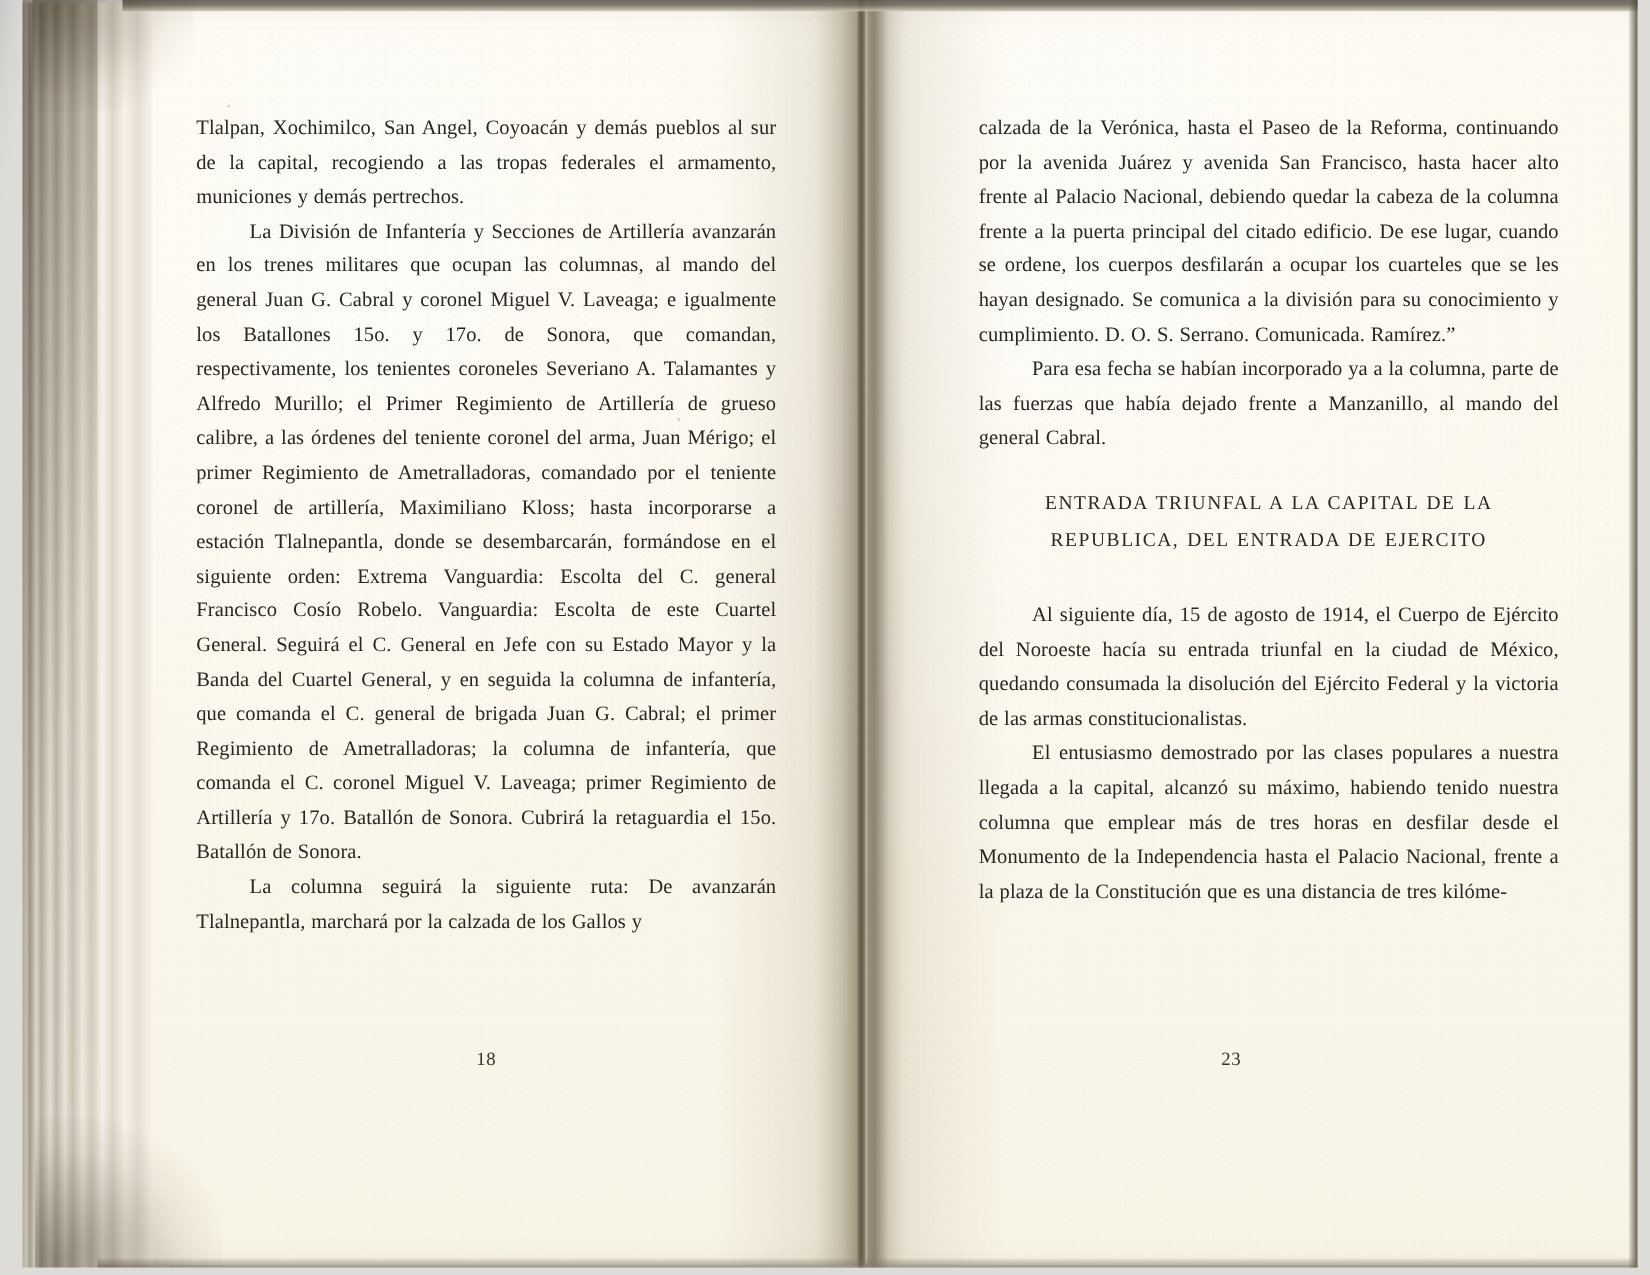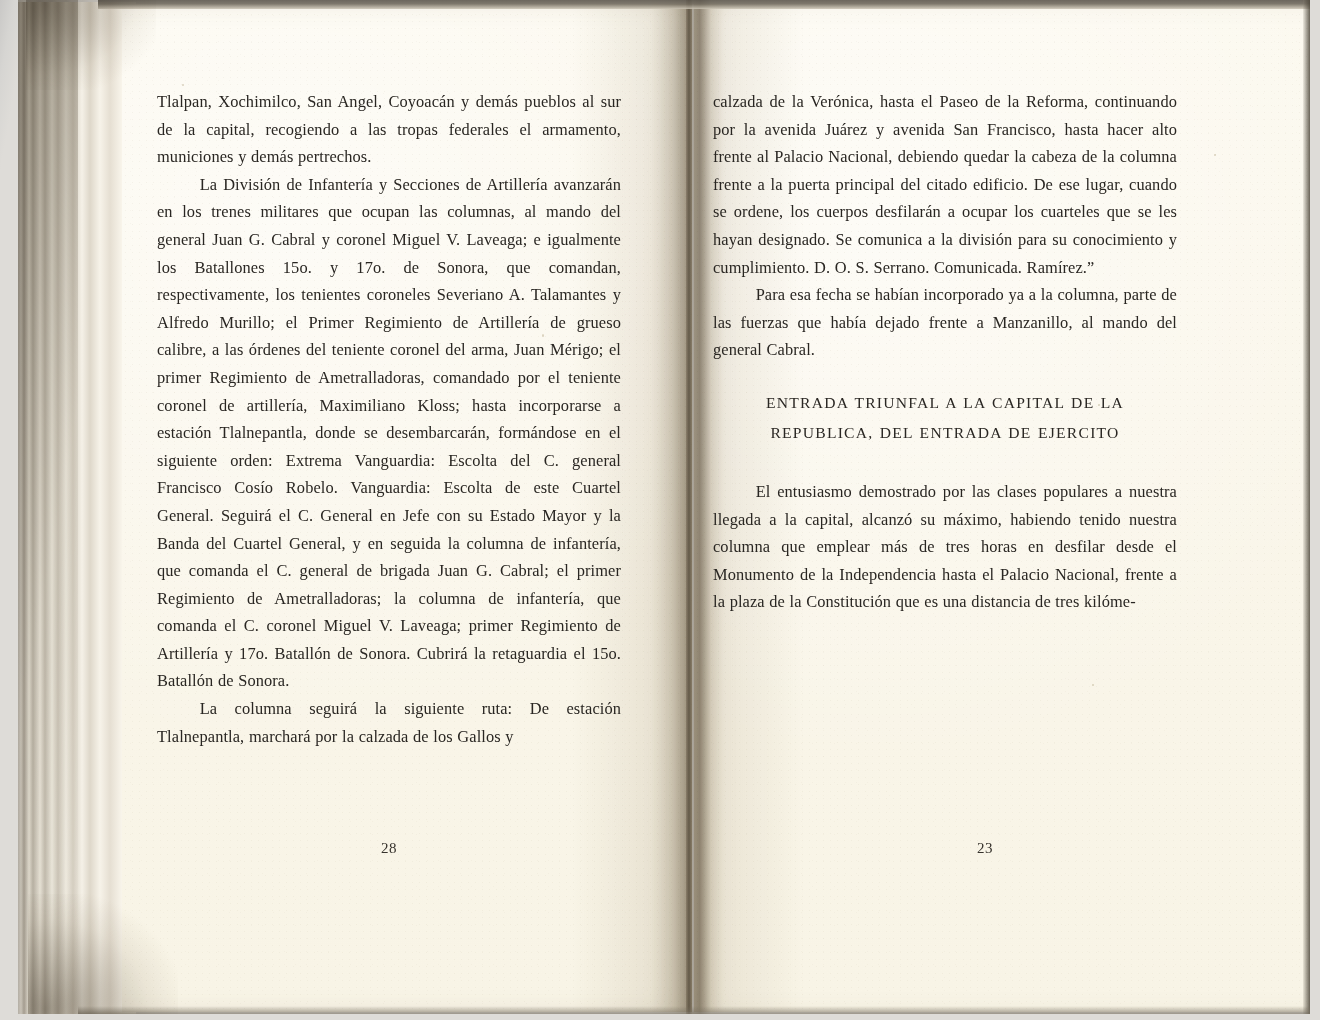--- a/index.html
+++ b/index.html
@@ -169,21 +169,21 @@
     background: linear-gradient(90deg, rgba(120,106,84,.30), rgba(70,58,40,.50), rgba(150,138,116,.20));
     mix-blend-mode: multiply;
   }
 
   
   .page {
     position: absolute;
     color: #2a2723;
   }
   .page.left  { left: 157px; top: 88px;  width: 464px; }
-  .page.right { left: 713px; top: 88px;  width: 464px; }
+  .page.right { left: 783px; top: 88px;  width: 464px; }
 
   .para {
     margin: 0 0 0.0em 0;
     font-size: 16.4px;
     line-height: 27.6px;
     text-align: justify;
     text-align-last: left;
     letter-spacing: .1px;
     word-spacing: .4px;
     color: #292622;
@@ -263,30 +263,31 @@
     <div class="top-edge"></div>
     <div class="right-edge"></div>
     <div class="bottom-edge"></div>
     <div class="edge-corner-tl"></div>
     <div class="edge-corner-bl"></div>
   </div>
 
   <div class="page left">
     <p class="para">Tlalpan, Xochimilco, San Angel, Coyoacán y demás pueblos al sur de la capital, recogiendo a las tropas federales el armamento, municiones y demás pertrechos.</p>
     <p class="para indent">La División de Infantería y Secciones de Artillería avanzarán en los trenes militares que ocupan las columnas, al mando del general Juan G. Cabral y coronel Miguel V. Laveaga; e igualmente los Batallones 15o. y 17o. de Sonora, que comandan, respectivamente, los tenientes coroneles Severiano A. Talamantes y Alfredo Murillo; el Primer Regimiento de Artillería de grueso calibre, a las órdenes del teniente coronel del arma, Juan Mérigo; el primer Regimiento de Ametralladoras, comandado por el teniente coronel de artillería, Maximiliano Kloss; hasta incorporarse a estación Tlalnepantla, donde se desembarcarán, formándose en el siguiente orden: Extrema Vanguardia: Escolta del C. general Francisco Cosío Robelo. Vanguardia: Escolta de este Cuartel General. Seguirá el C. General en Jefe con su Estado Mayor y la Banda del Cuartel General, y en seguida la columna de infantería, que comanda el C. general de brigada Juan G. Cabral; el primer Regimiento de Ametralladoras; la columna de infantería, que comanda el C. coronel Miguel V. Laveaga; primer Regimiento de Artillería y 17o. Batallón de Sonora. Cubrirá la retaguardia el 15o. Batallón de Sonora.</p>
-    <p class="para indent">La columna seguirá la siguiente ruta: De estación Tlalnepantla, marchará por la calzada de los Gallos y</p>
+    <p class="para indent">La columna seguirá la siguiente ruta: De avanzarán Tlalnepantla, marchará por la calzada de los Gallos y</p>
   </div>
-  <div class="folio left">28</div>
+  <div class="folio left">18</div>
 
   <div class="page right">
     <p class="para">calzada de la Verónica, hasta el Paseo de la Reforma, continuando por la avenida Juárez y avenida San Francisco, hasta hacer alto frente al Palacio Nacional, debiendo quedar la cabeza de la columna frente a la puerta principal del citado edificio. De ese lugar, cuando se ordene, los cuerpos desfilarán a ocupar los cuarteles que se les hayan designado. Se comunica a la división para su conocimiento y cumplimiento. D. O. S. Serrano. Comunicada. Ramírez.”</p>
     <p class="para indent">Para esa fecha se habían incorporado ya a la columna, parte de las fuerzas que había dejado frente a Manzanillo, al mando del general Cabral.</p>
 
     <div class="heading">
       <span class="hline">ENTRADA TRIUNFAL A LA CAPITAL DE LA</span>
       <span class="hline">REPUBLICA, DEL ENTRADA DE EJERCITO</span>
     </div>
 
+    <p class="para indent">Al siguiente día, 15 de agosto de 1914, el Cuerpo de Ejército del Noroeste hacía su entrada triunfal en la ciudad de México, quedando consumada la disolución del Ejército Federal y la victoria de las armas constitucionalistas.</p>
     <p class="para indent">El entusiasmo demostrado por las clases populares a nuestra llegada a la capital, alcanzó su máximo, habiendo tenido nuestra columna que emplear más de tres horas en desfilar desde el Monumento de la Independencia hasta el Palacio Nacional, frente a la plaza de la Constitución que es una distancia de tres kilóme-</p>
   </div>
   <div class="folio right">23</div>
 
 </div>
 
 </body></html>

